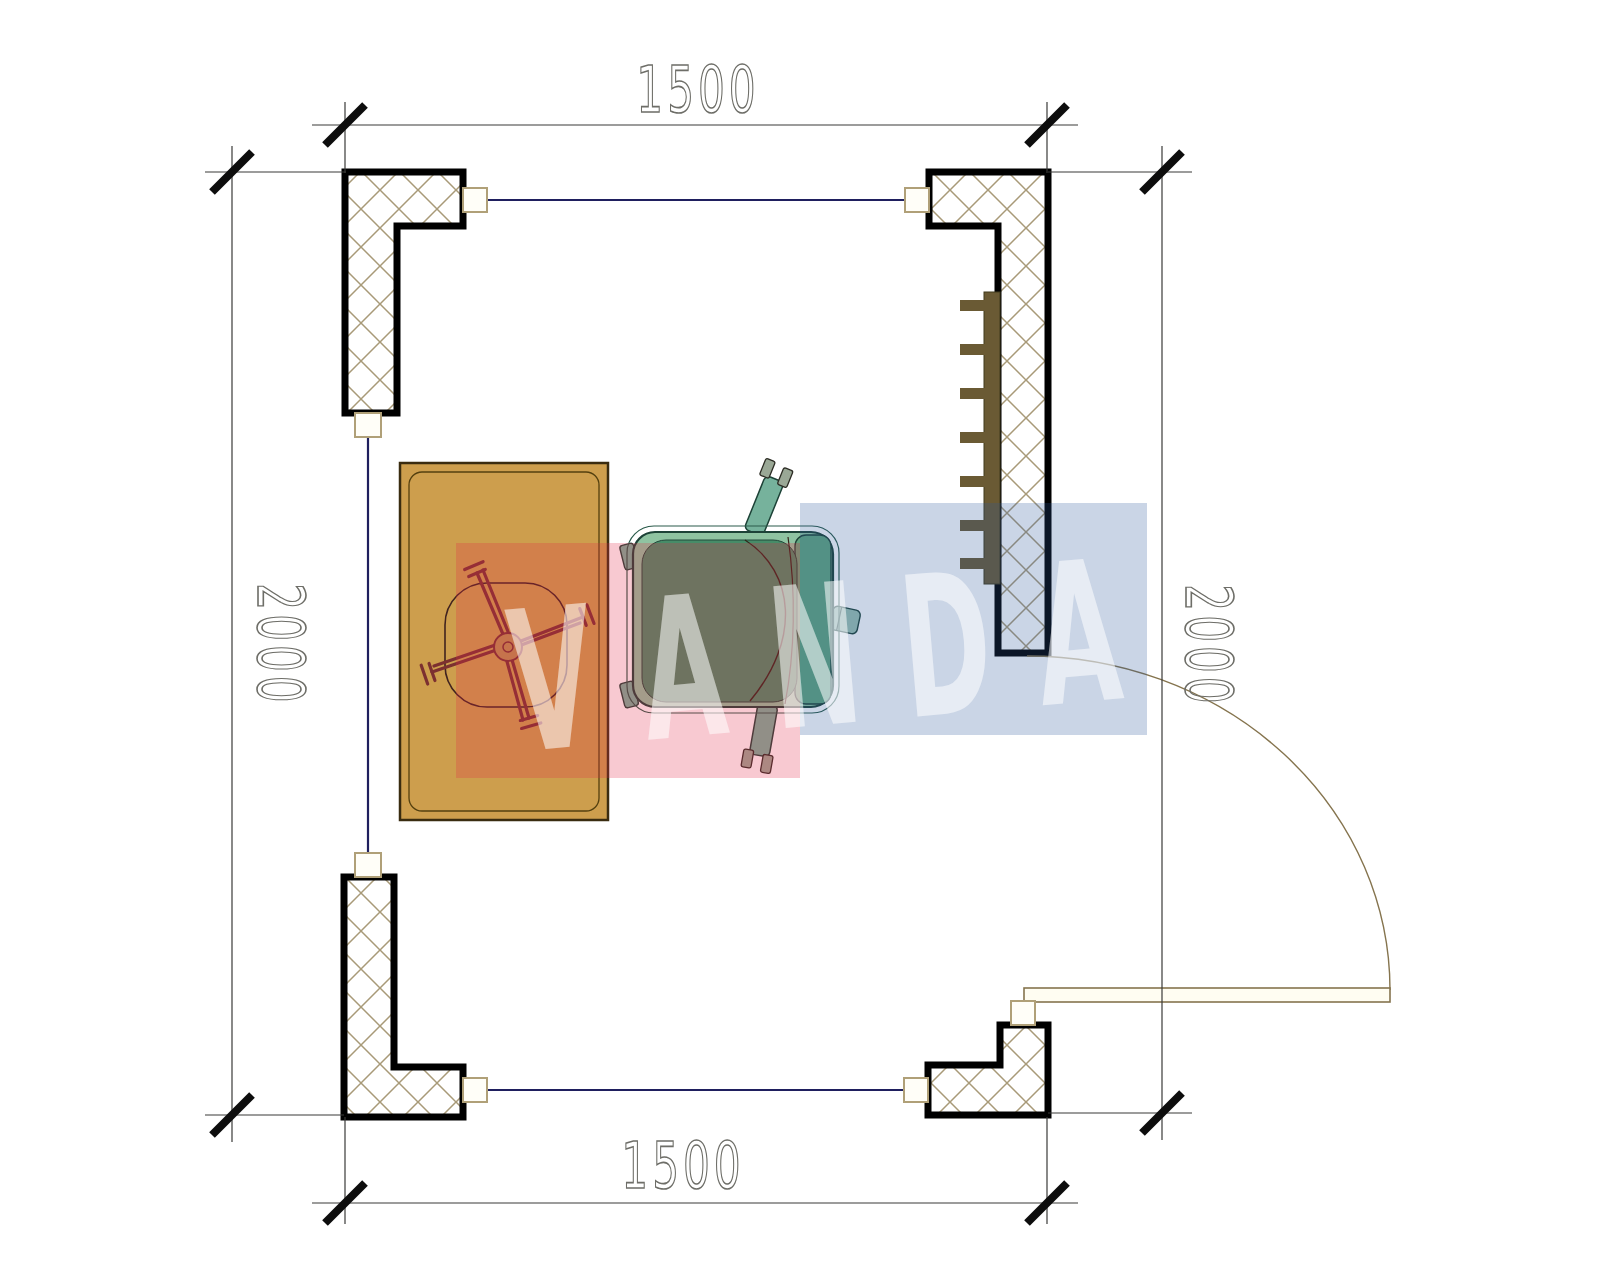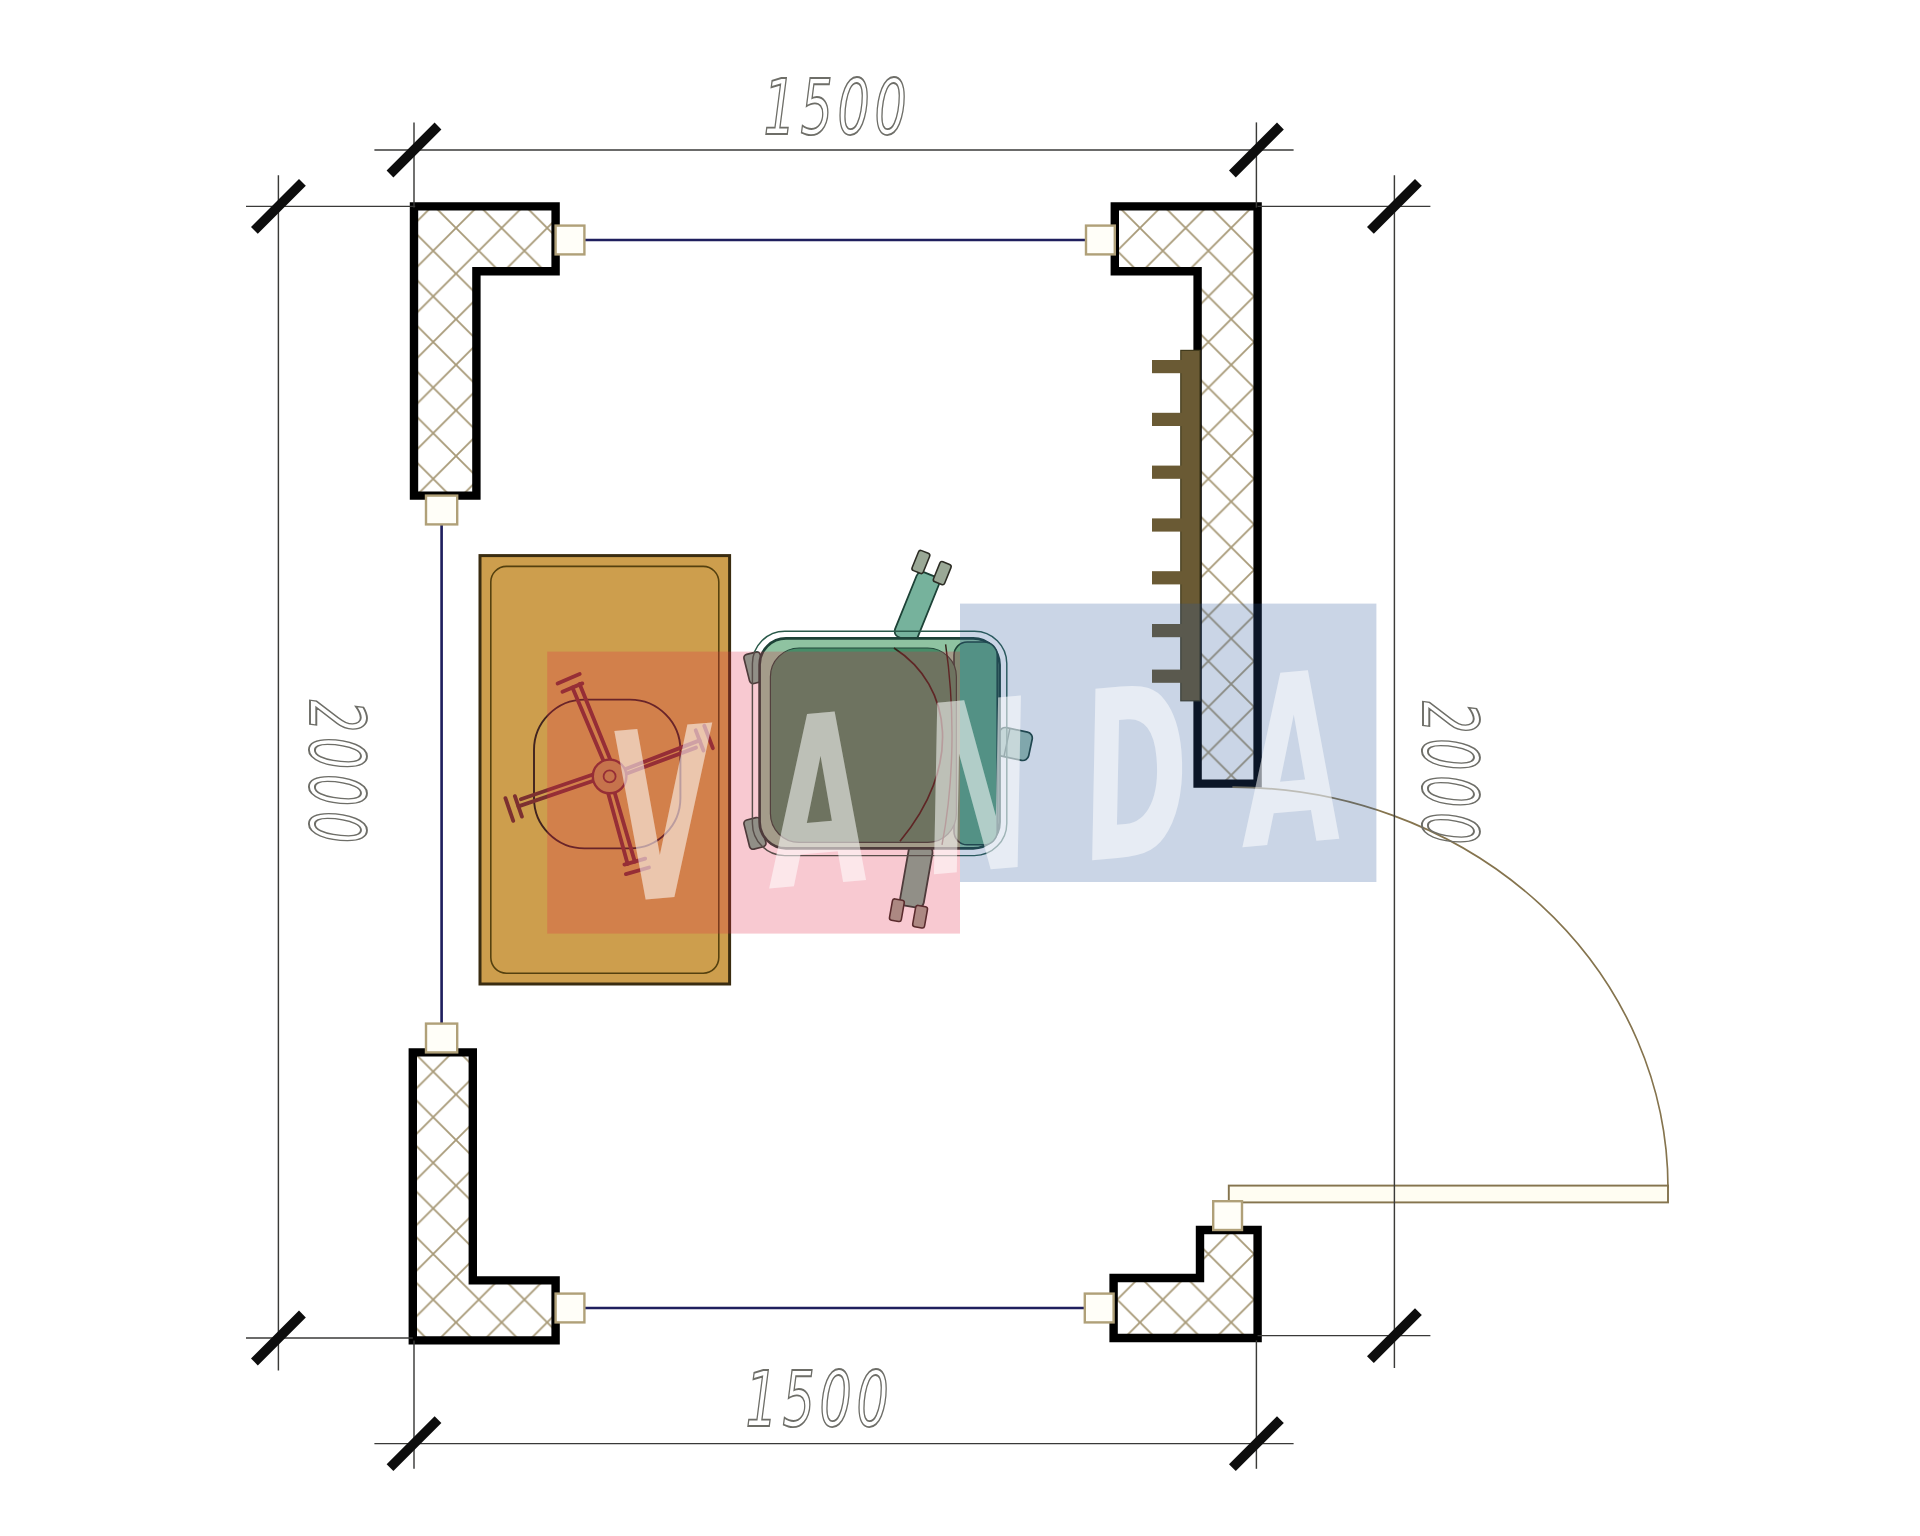--- a/index.html
+++ b/index.html
@@ -1,17 +1,17 @@
 <!DOCTYPE html>
 <html><head>
 <meta charset="utf-8">
 <style>
   html,body{margin:0;padding:0;background:#ffffff;}
   .stage{position:relative;width:1468px;height:1280px;background:#ffffff;overflow:hidden;
-         font-family:"DejaVu Sans",sans-serif;font-style:italic;}
+         font-family:"DejaVu Sans",sans-serif;}
   svg{display:block;}
   text{font-family:"DejaVu Sans",sans-serif;}
   .dim-text{letter-spacing:6px;}
 </style>
 </head>
 <body>
 
 <div class="stage">
 <svg width="1600" height="1280" viewBox="0 0 1600 1280">
   <defs>

